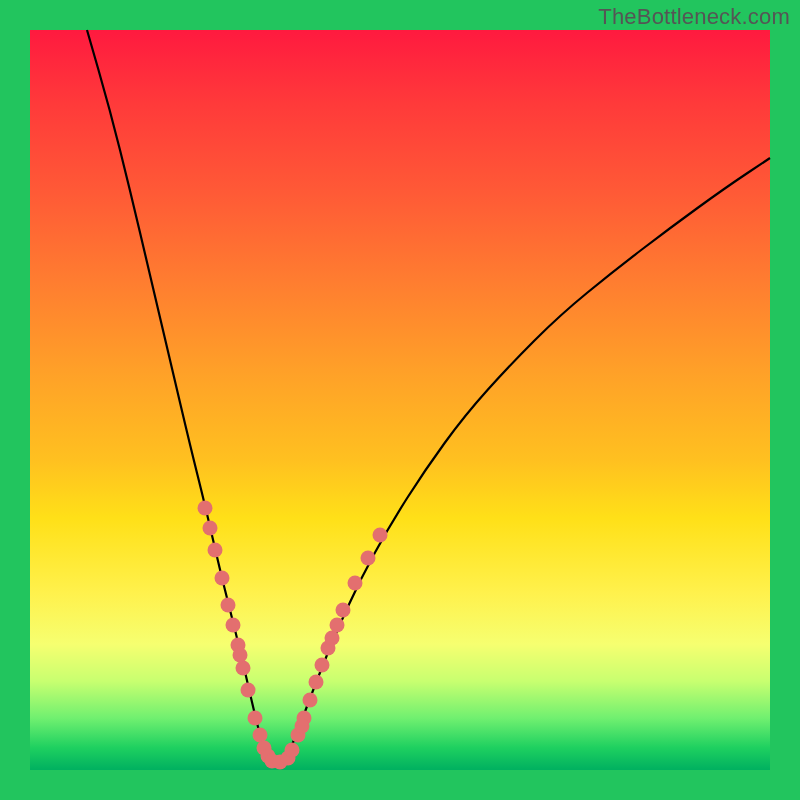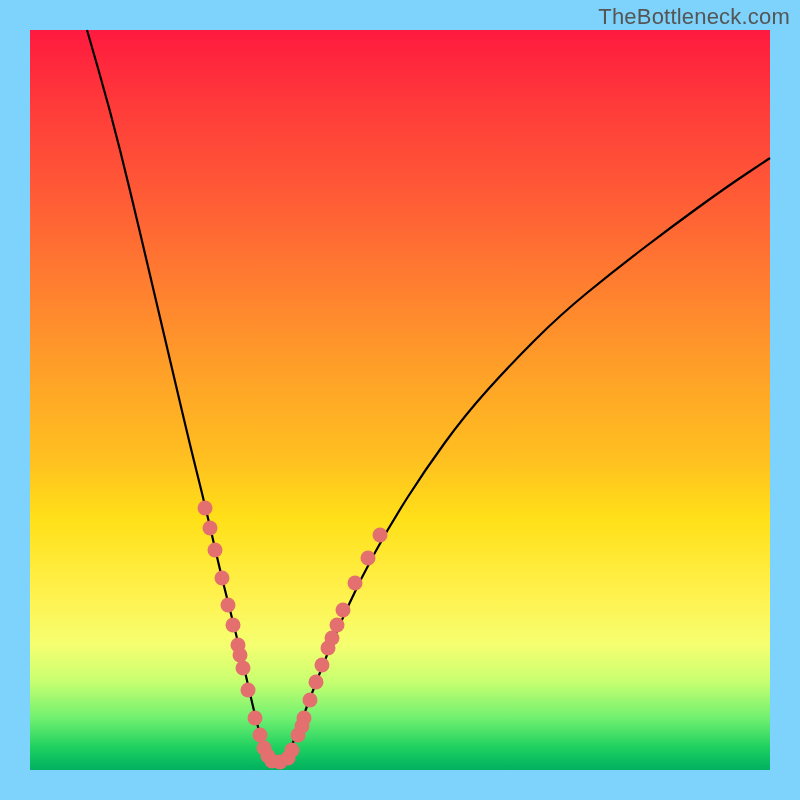--- a/index.html
+++ b/index.html
@@ -8,21 +8,21 @@
     width: 800px;
     height: 800px;
     background: #000;
     overflow: hidden;
     font-family: Arial, Helvetica, sans-serif;
   }
   .frame {
     position: relative;
     width: 800px;
     height: 800px;
-    background: #7dd3fc;
+    background: #22c55e;
   }
   .plot-area {
     position: absolute;
     left: 30px;
     top: 30px;
     width: 740px;
     height: 740px;
     
     background: linear-gradient(to bottom,
       #ff1a3f 0%,

